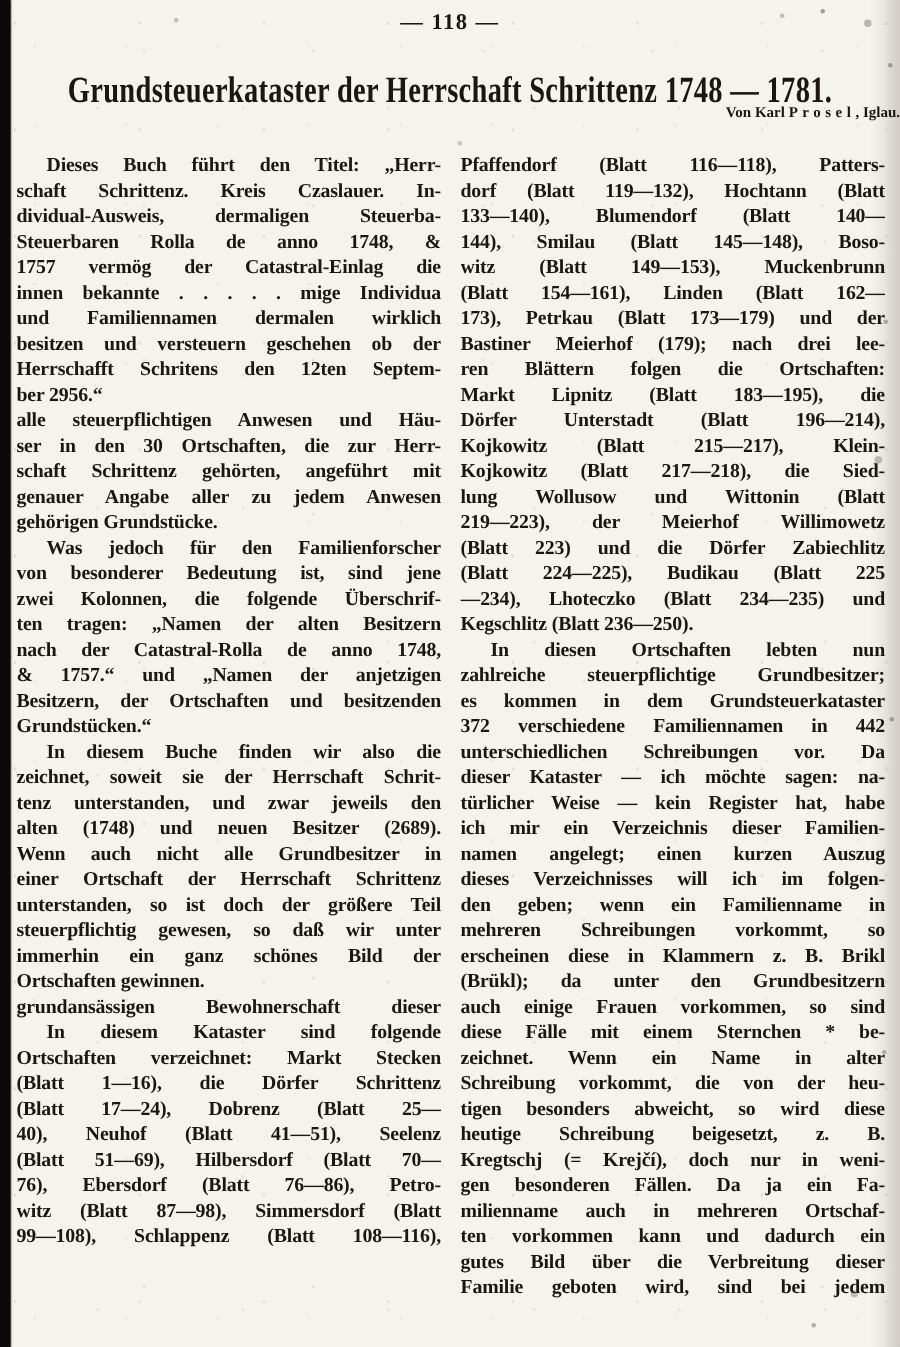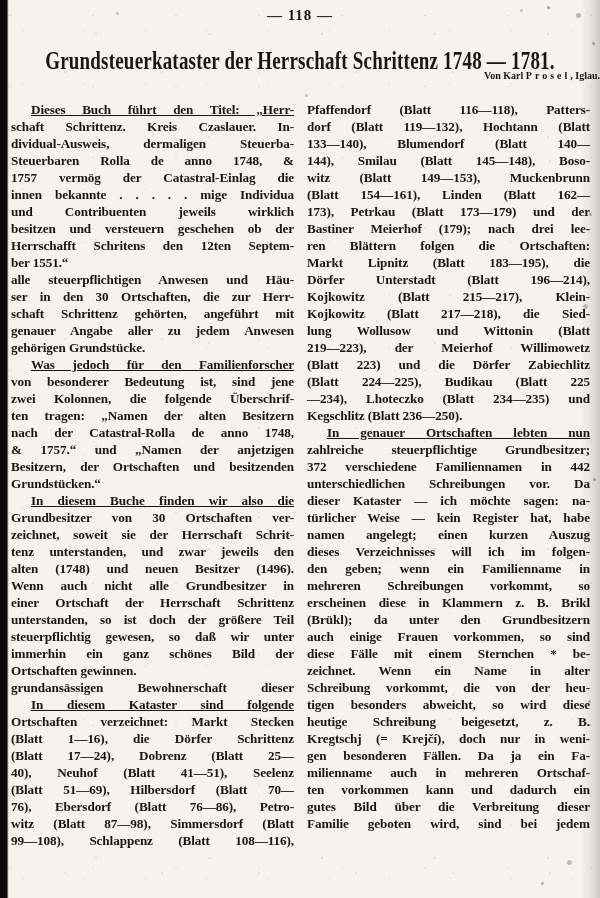--- a/index.html
+++ b/index.html
@@ -65,21 +65,21 @@
   .cols{
     position:absolute;top:101px;left:11px;right:10px;
     display:flex;gap:13px;
   }
   .col{flex:1 1 0;min-width:0;}
   .line{
     font-size:13.2px;line-height:17px;height:17px;overflow:hidden;
     font-weight:bold;letter-spacing:-.1px;
     text-align:justify;text-align-last:justify;
   }
-  .line.first{text-indent:20px;text-decoration:underline;}
+  .line.first{text-indent:20px;}
   .line.para-end{text-align-last:left;}
 </style>
 </head>
 <body>
 
 <div class="noise"></div>
 <div class="gutter"></div>
 <div class="edge-right"></div>
 <div class="specks"></div>
 
@@ -90,42 +90,41 @@
 <div class="byline"><span>Von</span> <span>Karl</span> <span class="author-last">Prosel</span><span>, Iglau.</span></div>
 
 <div class="cols">
   <div class="col">
       <div class="line first">Dieses Buch führt den Titel: „Herr-</div>
       <div class="line">schaft Schrittenz. Kreis Czaslauer. In-</div>
       <div class="line">dividual-Ausweis, dermaligen Steuerba-</div>
       <div class="line">Steuerbaren Rolla de anno 1748, &amp;</div>
       <div class="line">1757 vermög der Catastral-Einlag die</div>
       <div class="line">innen bekannte . . . . . mige Individua</div>
-      <div class="line">und Contribuenten jeweils wirklich</div>
+      <div class="line">und Familiennamen dermalen wirklich</div>
       <div class="line">besitzen und versteuern geschehen ob der</div>
       <div class="line">Herrschafft Schritens den 12ten Septem-</div>
-      <div class="line para-end">ber 1551.“</div>
+      <div class="line para-end">ber 2956.“</div>
       <div class="line">alle steuerpflichtigen Anwesen und Häu-</div>
       <div class="line">ser in den 30 Ortschaften, die zur Herr-</div>
       <div class="line">schaft Schrittenz gehörten, angeführt mit</div>
       <div class="line">genauer Angabe aller zu jedem Anwesen</div>
       <div class="line para-end">gehörigen Grundstücke.</div>
       <div class="line first">Was jedoch für den Familienforscher</div>
       <div class="line">von besonderer Bedeutung ist, sind jene</div>
       <div class="line">zwei Kolonnen, die folgende Überschrif-</div>
       <div class="line">ten tragen: „Namen der alten Besitzern</div>
       <div class="line">nach der Catastral-Rolla de anno 1748,</div>
       <div class="line">&amp; 1757.“ und „Namen der anjetzigen</div>
       <div class="line">Besitzern, der Ortschaften und besitzenden</div>
       <div class="line para-end">Grundstücken.“</div>
       <div class="line first">In diesem Buche finden wir also die</div>
-      <div class="line">Grundbesitzer von 30 Ortschaften ver-</div>
       <div class="line">zeichnet, soweit sie der Herrschaft Schrit-</div>
       <div class="line">tenz unterstanden, und zwar jeweils den</div>
-      <div class="line">alten (1748) und neuen Besitzer (1496).</div>
+      <div class="line">alten (1748) und neuen Besitzer (2689).</div>
       <div class="line">Wenn auch nicht alle Grundbesitzer in</div>
       <div class="line">einer Ortschaft der Herrschaft Schrittenz</div>
       <div class="line">unterstanden, so ist doch der größere Teil</div>
       <div class="line">steuerpflichtig gewesen, so daß wir unter</div>
       <div class="line">immerhin ein ganz schönes Bild der</div>
       <div class="line para-end">Ortschaften gewinnen.</div>
       <div class="line">grundansässigen Bewohnerschaft dieser</div>
       <div class="line first">In diesem Kataster sind folgende</div>
       <div class="line">Ortschaften verzeichnet: Markt Stecken</div>
       <div class="line">(Blatt 1—16), die Dörfer Schrittenz</div>
@@ -149,26 +148,28 @@
       <div class="line">Markt Lipnitz (Blatt 183—195), die</div>
       <div class="line">Dörfer Unterstadt (Blatt 196—214),</div>
       <div class="line">Kojkowitz (Blatt 215—217), Klein-</div>
       <div class="line">Kojkowitz (Blatt 217—218), die Sied-</div>
       <div class="line">lung Wollusow und Wittonin (Blatt</div>
       <div class="line">219—223), der Meierhof Willimowetz</div>
       <div class="line">(Blatt 223) und die Dörfer Zabiechlitz</div>
       <div class="line">(Blatt 224—225), Budikau (Blatt 225</div>
       <div class="line">—234), Lhoteczko (Blatt 234—235) und</div>
       <div class="line para-end">Kegschlitz (Blatt 236—250).</div>
-      <div class="line first">In genauer Ortschaften lebten nun</div>
+      <div class="line first">In diesen Ortschaften lebten nun</div>
       <div class="line">zahlreiche steuerpflichtige Grundbesitzer;</div>
+      <div class="line">es kommen in dem Grundsteuerkataster</div>
       <div class="line">372 verschiedene Familiennamen in 442</div>
       <div class="line">unterschiedlichen Schreibungen vor. Da</div>
       <div class="line">dieser Kataster — ich möchte sagen: na-</div>
       <div class="line">türlicher Weise — kein Register hat, habe</div>
+      <div class="line">ich mir ein Verzeichnis dieser Familien-</div>
       <div class="line">namen angelegt; einen kurzen Auszug</div>
       <div class="line">dieses Verzeichnisses will ich im folgen-</div>
       <div class="line">den geben; wenn ein Familienname in</div>
       <div class="line">mehreren Schreibungen vorkommt, so</div>
       <div class="line">erscheinen diese in Klammern z. B. Brikl</div>
       <div class="line">(Brükl); da unter den Grundbesitzern</div>
       <div class="line">auch einige Frauen vorkommen, so sind</div>
       <div class="line">diese Fälle mit einem Sternchen * be-</div>
       <div class="line">zeichnet. Wenn ein Name in alter</div>
       <div class="line">Schreibung vorkommt, die von der heu-</div>

